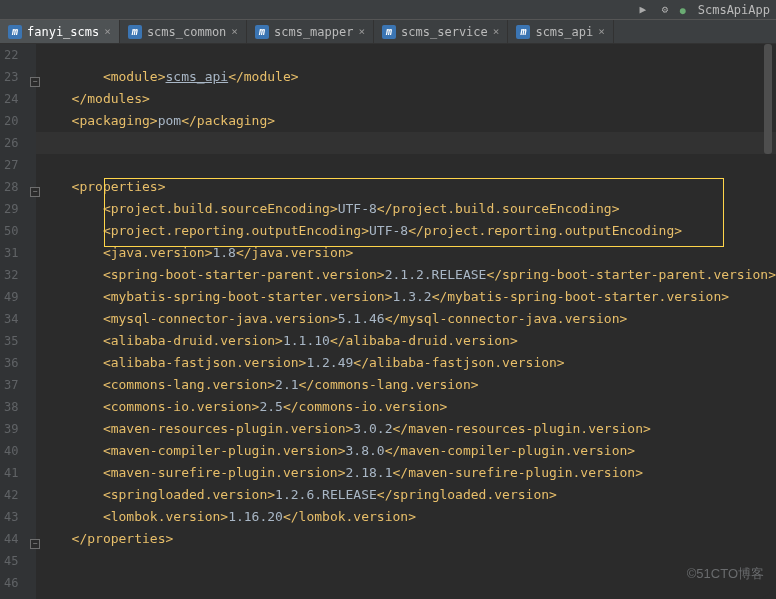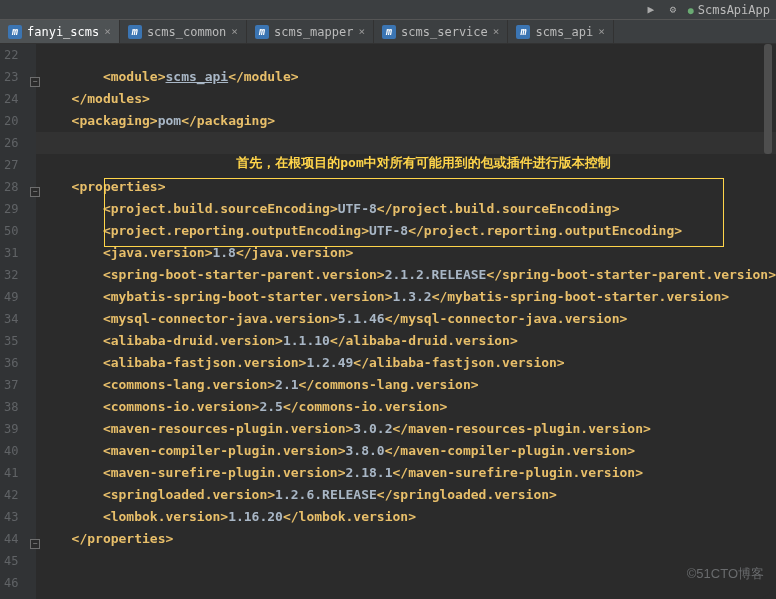--- a/index.html
+++ b/index.html
@@ -24,21 +24,21 @@
   }
   .toolbar-icon {
     width: 14px; height: 14px;
     display: flex; align-items:center; justify-content:center;
     color: #aaa;
     font-size: 11px;
   }
   .run-config {
     color: #bbb;
     font-size: 12px;
-    display:flex; align-items:center; gap:4px;
+    display:flex; align-items:center; gap:12px;
   }
   .bug-icon::before { content:"●"; color:#6aab73; font-size:10px; }
   .tabbar {
     height: 24px;
     background: #3c3f41;
     display: flex;
     align-items: stretch;
     border-bottom: 1px solid #323232;
   }
   .tab {
@@ -99,21 +99,20 @@
     color: #888;
     background:#2b2b2b;
   }
   .code {
     flex: 1;
     white-space: pre;
     line-height: 22px;
     font-size: 13px;
     padding-left: 4px;
     position: relative;
-    font-weight: bold;
   }
   .current-line-bg {
     position:absolute;
     left:0; right:0;
     height:22px;
     background:#323232;
     top: calc(22px * 4);
     z-index:0;
   }
   .line { position: relative; z-index:1; height:22px; }
@@ -232,19 +231,18 @@
       <div>46</div>
     </div>
   <div class="fold-col">
     <div class="fold-marker" style="top:33px">−</div>
     <div class="fold-marker" style="top:143px">−</div>
     <div class="fold-marker" style="top:495px">−</div>
   </div>
   <div class="code" id="code"><div class="line">        <span class="cm"></span></div><div class="line">        <span class="b">&lt;</span><span class="t">module</span><span class="b">&gt;</span><span class="txt" style="text-decoration:underline">scms_api</span><span class="b">&lt;/</span><span class="t">module</span><span class="b">&gt;</span></div><div class="line">    <span class="b">&lt;/</span><span class="t">modules</span><span class="b">&gt;</span></div><div class="line">    <span class="b">&lt;</span><span class="t">packaging</span><span class="b">&gt;</span><span class="txt">pom</span><span class="b">&lt;/</span><span class="t">packaging</span><span class="b">&gt;</span></div><div class="line">&nbsp;</div><div class="line">    <span class="cm"></span></div><div class="line">    <span class="b">&lt;</span><span class="t">properties</span><span class="b">&gt;</span></div><div class="line">        <span class="b">&lt;</span><span class="t">project.build.sourceEncoding</span><span class="b">&gt;</span><span class="txt">UTF-8</span><span class="b">&lt;/</span><span class="t">project.build.sourceEncoding</span><span class="b">&gt;</span></div><div class="line">        <span class="b">&lt;</span><span class="t">project.reporting.outputEncoding</span><span class="b">&gt;</span><span class="txt">UTF-8</span><span class="b">&lt;/</span><span class="t">project.reporting.outputEncoding</span><span class="b">&gt;</span></div><div class="line">        <span class="b">&lt;</span><span class="t">java.version</span><span class="b">&gt;</span><span class="txt">1.8</span><span class="b">&lt;/</span><span class="t">java.version</span><span class="b">&gt;</span></div><div class="line">        <span class="b">&lt;</span><span class="t">spring-boot-starter-parent.version</span><span class="b">&gt;</span><span class="txt">2.1.2.RELEASE</span><span class="b">&lt;/</span><span class="t">spring-boot-starter-parent.version</span><span class="b">&gt;</span></div><div class="line">        <span class="b">&lt;</span><span class="t">mybatis-spring-boot-starter.version</span><span class="b">&gt;</span><span class="txt">1.3.2</span><span class="b">&lt;/</span><span class="t">mybatis-spring-boot-starter.version</span><span class="b">&gt;</span></div><div class="line">        <span class="b">&lt;</span><span class="t">mysql-connector-java.version</span><span class="b">&gt;</span><span class="txt">5.1.46</span><span class="b">&lt;/</span><span class="t">mysql-connector-java.version</span><span class="b">&gt;</span></div><div class="line">        <span class="b">&lt;</span><span class="t">alibaba-druid.version</span><span class="b">&gt;</span><span class="txt">1.1.10</span><span class="b">&lt;/</span><span class="t">alibaba-druid.version</span><span class="b">&gt;</span></div><div class="line">        <span class="b">&lt;</span><span class="t">alibaba-fastjson.version</span><span class="b">&gt;</span><span class="txt">1.2.49</span><span class="b">&lt;/</span><span class="t">alibaba-fastjson.version</span><span class="b">&gt;</span></div><div class="line">        <span class="b">&lt;</span><span class="t">commons-lang.version</span><span class="b">&gt;</span><span class="txt">2.1</span><span class="b">&lt;/</span><span class="t">commons-lang.version</span><span class="b">&gt;</span></div><div class="line">        <span class="b">&lt;</span><span class="t">commons-io.version</span><span class="b">&gt;</span><span class="txt">2.5</span><span class="b">&lt;/</span><span class="t">commons-io.version</span><span class="b">&gt;</span></div><div class="line">        <span class="b">&lt;</span><span class="t">maven-resources-plugin.version</span><span class="b">&gt;</span><span class="txt">3.0.2</span><span class="b">&lt;/</span><span class="t">maven-resources-plugin.version</span><span class="b">&gt;</span></div><div class="line">        <span class="b">&lt;</span><span class="t">maven-compiler-plugin.version</span><span class="b">&gt;</span><span class="txt">3.8.0</span><span class="b">&lt;/</span><span class="t">maven-compiler-plugin.version</span><span class="b">&gt;</span></div><div class="line">        <span class="b">&lt;</span><span class="t">maven-surefire-plugin.version</span><span class="b">&gt;</span><span class="txt">2.18.1</span><span class="b">&lt;/</span><span class="t">maven-surefire-plugin.version</span><span class="b">&gt;</span></div><div class="line">        <span class="b">&lt;</span><span class="t">springloaded.version</span><span class="b">&gt;</span><span class="txt">1.2.6.RELEASE</span><span class="b">&lt;/</span><span class="t">springloaded.version</span><span class="b">&gt;</span></div><div class="line">        <span class="b">&lt;</span><span class="t">lombok.version</span><span class="b">&gt;</span><span class="txt">1.16.20</span><span class="b">&lt;/</span><span class="t">lombok.version</span><span class="b">&gt;</span></div><div class="line">    <span class="b">&lt;/</span><span class="t">properties</span><span class="b">&gt;</span></div><div class="line">&nbsp;</div><div class="line">&nbsp;</div>
     <div class="current-line-bg"></div>
     <div class="sel-box"></div>
-    <span class="ov overlay-top">首先，在根项目的pom中对所有可能用到的包或插件进行版本控制</span>
     <div class="scrollbar">
       <div class="scrollbar-thumb"></div>
     </div>
   </div>
   <span class="watermark">©51CTO博客</span>
 </div>
 
 </body></html>

